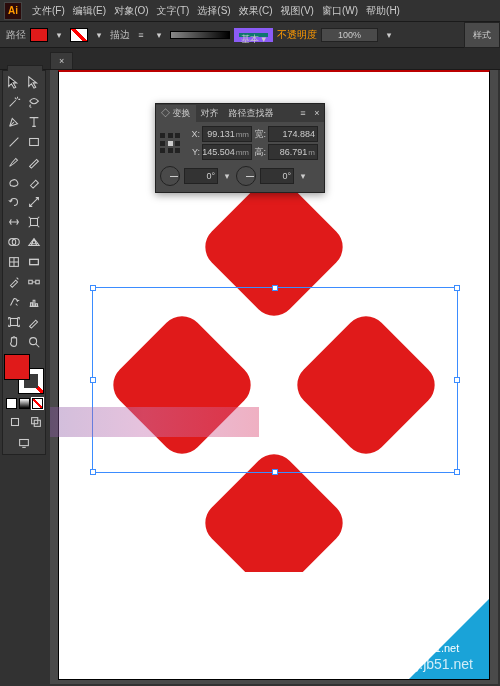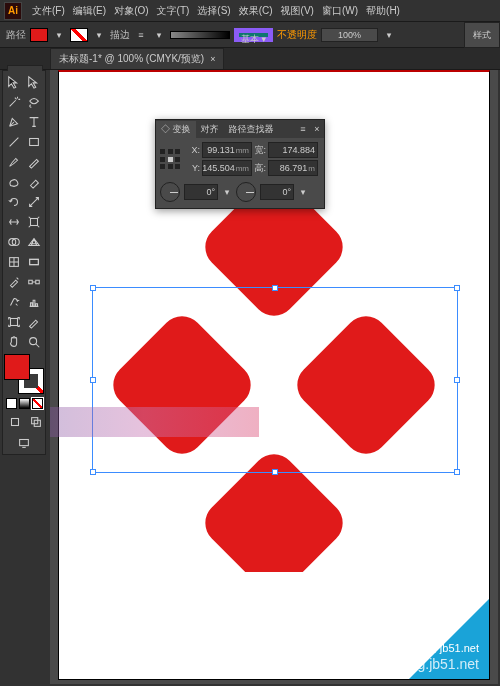--- a/index.html
+++ b/index.html
@@ -45,25 +45,25 @@
 .screen-modes { display: flex; gap: 1px; padding: 1px; }
 .screen-modes .tool { width: 20px; }
 
 
 .canvas-wrap { position: absolute; left: 50px; top: 70px; right: 2px; bottom: 2px; background: #4a4a4a; overflow: hidden; }
 .artboard { position: absolute; left: 8px; top: 0; width: 432px; height: 610px; background: #fff; border: 1px solid #000; border-top: 2px solid #b00; }
 .red-shape { position: absolute; fill: #e01a1a; }
 .selection { position: absolute; border: 1px solid #3b8cff; }
 .handle { position: absolute; width: 6px; height: 6px; background: #fff; border: 1px solid #3b8cff; }
 .watermark-corner { position: absolute; right: 0; bottom: 0; width: 0; height: 0; border-right: 80px solid #1aa3d8; border-top: 80px solid transparent; }
-.wm-text { position: absolute; right: 10px; bottom: 6px; color: #fff; font-size: 11px; text-align: right; line-height: 1.3; }
+.wm-text { position: absolute; right: 16px; bottom: 6px; color: #fff; font-size: 11px; text-align: center; line-height: 1.3; }
 .wm-bar { position: absolute; left: -30px; top: 335px; width: 230px; height: 30px; background: linear-gradient(90deg, rgba(120,80,160,.5), rgba(200,120,180,.6), rgba(220,80,120,.6)); opacity: .75; }
 
 
-.panel { position: absolute; left: 155px; top: 119px; width: 170px; background: #4a4a4a; border: 1px solid #222; font-size: 9px; color: #ccc; box-shadow: 0 2px 8px rgba(0,0,0,.4); }
+.panel { position: absolute; left: 155px; top: 103px; width: 170px; background: #4a4a4a; border: 1px solid #222; font-size: 9px; color: #ccc; box-shadow: 0 2px 8px rgba(0,0,0,.4); }
 .panel-tabs { display: flex; align-items: center; background: #3a3a3a; height: 18px; }
 .panel-tab { padding: 2px 5px; cursor: pointer; font-size: 9px; }
 .panel-tab.active { background: #4a4a4a; }
 .panel-ctrl { margin-left: auto; display: flex; }
 .panel-ctrl span { width: 14px; text-align: center; cursor: pointer; font-size: 9px; }
 .panel-body { padding: 4px; }
 .row { display: flex; align-items: center; gap: 2px; margin-bottom: 2px; }
 .ref-pt { width: 22px; height: 22px; display: grid; grid-template-columns: repeat(3,1fr); grid-template-rows: repeat(3,1fr); gap: 1px; margin-right: 4px; }
 .ref-pt span { width: 5px; height: 5px; background: #222; }
 .ref-pt span.on { background: #ccc; }
@@ -103,21 +103,20 @@
   <div class="stroke-bar"></div>
   <div class="opt-select"><span>基本</span> ▾</div>
   <span class="opt-label" style="color:#ff9a00">不透明度</span>
   <div class="zoom-box">100%</div>
   <span class="small-icon">▾</span>
 </div>
 <div class="flyout">样式</div>
 
 <div class="tabbar">
   <div class="tab">
-    <span>未标题-1* @ 100% (CMYK/预览)</span>
     <span class="tab-close">×</span>
   </div>
 </div>
 
 <div class="toolbox">
   <div class="tab-ear"></div>
   <div class="tool">
       <svg viewBox="0 0 16 16">
         <path d="M2 2 L2 13 L5 10 L8 15 L10 14 L7 9 L11 9 Z" fill="#222"></path>
       </svg>

